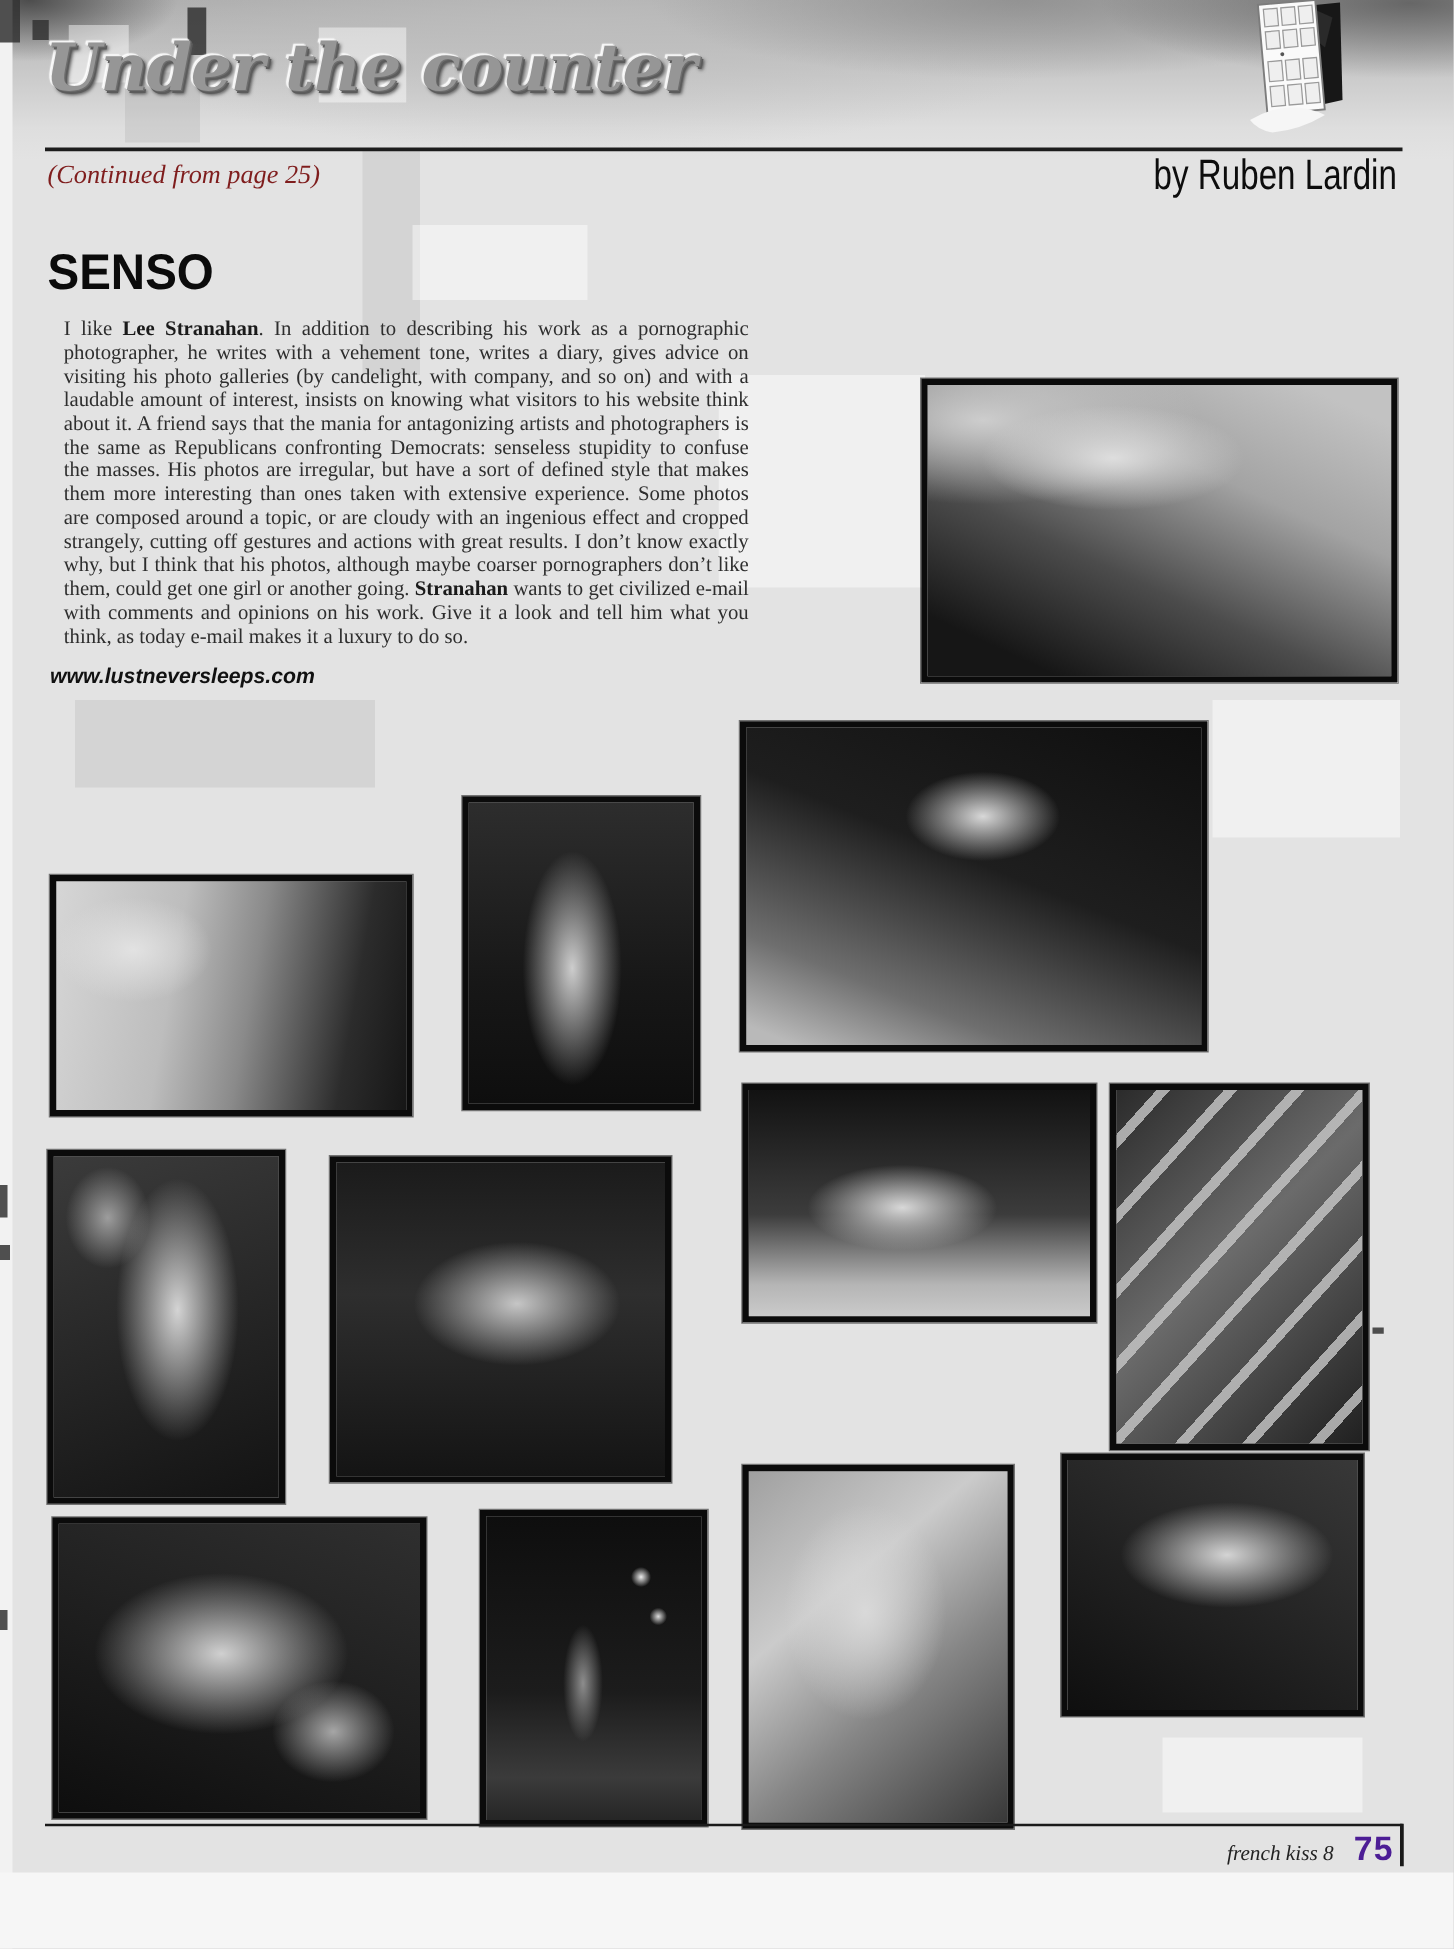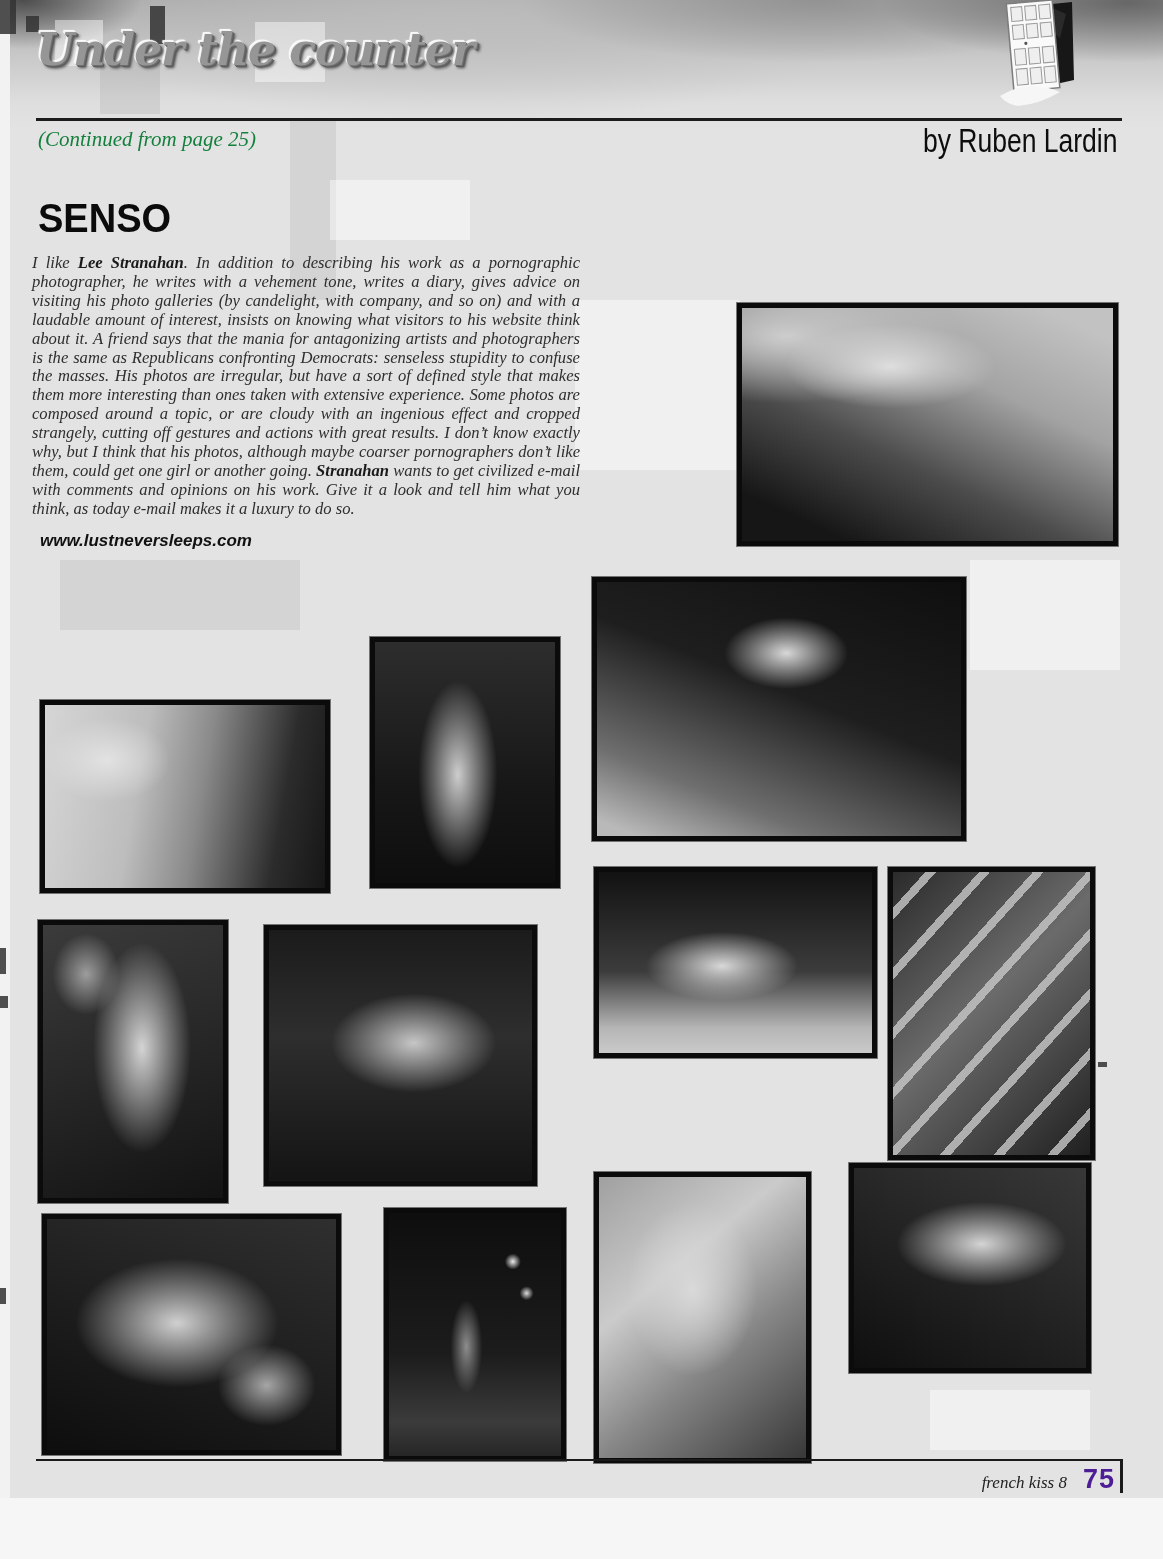--- a/index.html
+++ b/index.html
@@ -22,51 +22,50 @@
   .left-margin{position:absolute;left:0;top:0;width:10px;height:1559px;background:#f2f2f2;}
   .bottom-margin{position:absolute;left:0;top:1498px;width:1163px;height:61px;background:#f6f6f6;}
   
   .tex{position:absolute;background:rgba(255,255,255,.45);}
   .tex.dark{background:rgba(120,120,120,.14);}
   .edge-mark{position:absolute;background:#333;opacity:.85;}
   
   .page-title{
     position:absolute;left:36px;top:24px;width:700px;
     font-family:"DejaVu Serif", serif;
-    font-style:italic;font-weight:bold;font-size:44px;letter-spacing:-1px;
+    font-style:italic;font-weight:bold;font-size:52px;letter-spacing:-1px;
     color:#969696;
     text-shadow:1px 1px 0 #6e6e6e,2px 2px 0 #5c5c5c,3px 3px 3px #4d4d4d,
                 -1px -1px 0 #f2f2f2,-2px -2px 1px #ffffff;
   }
   .title-rule{position:absolute;left:36px;top:118px;width:1086px;height:3px;background:#1c1c1c;}
   .continued-note{
     position:absolute;left:38px;top:127px;
-    font-style:italic;font-size:21px;color:#15803d;
+    font-style:italic;font-size:21px;color:#7f1d1d;
   }
   .byline{
     position:absolute;top:121px;right:45px;
     font-family:"Liberation Sans", sans-serif;
     font-size:34px;font-weight:400;color:#0d0d0d;
     transform:scaleX(.78);transform-origin:100% 0;
     white-space:nowrap;
   }
   
   .door-art{position:absolute;left:1000px;top:0;width:100px;height:108px;}
   
   .section-heading{
     position:absolute;left:38px;top:196px;
     font-family:"Liberation Sans", sans-serif;
     font-weight:900;font-size:40px;letter-spacing:0px;color:#0b0b0b;
     transform:scaleX(.95);transform-origin:0 0;
   }
   .article-body{
-    position:absolute;left:32px;top:254px;width:548px;
+    position:absolute;left:51px;top:254px;width:548px;
     font-size:16.6px;line-height:18.9px;color:#2e2e2e;
     text-align:justify;
-    font-style:italic;
   }
   .article-body .bold{font-weight:bold;color:#1a1a1a;}
   .website-link{
     position:absolute;left:40px;top:531px;
     font-family:"Liberation Sans", sans-serif;
     font-weight:bold;font-style:italic;font-size:17px;color:#111;
   }
   
   .photo{
     position:absolute;box-sizing:border-box;

